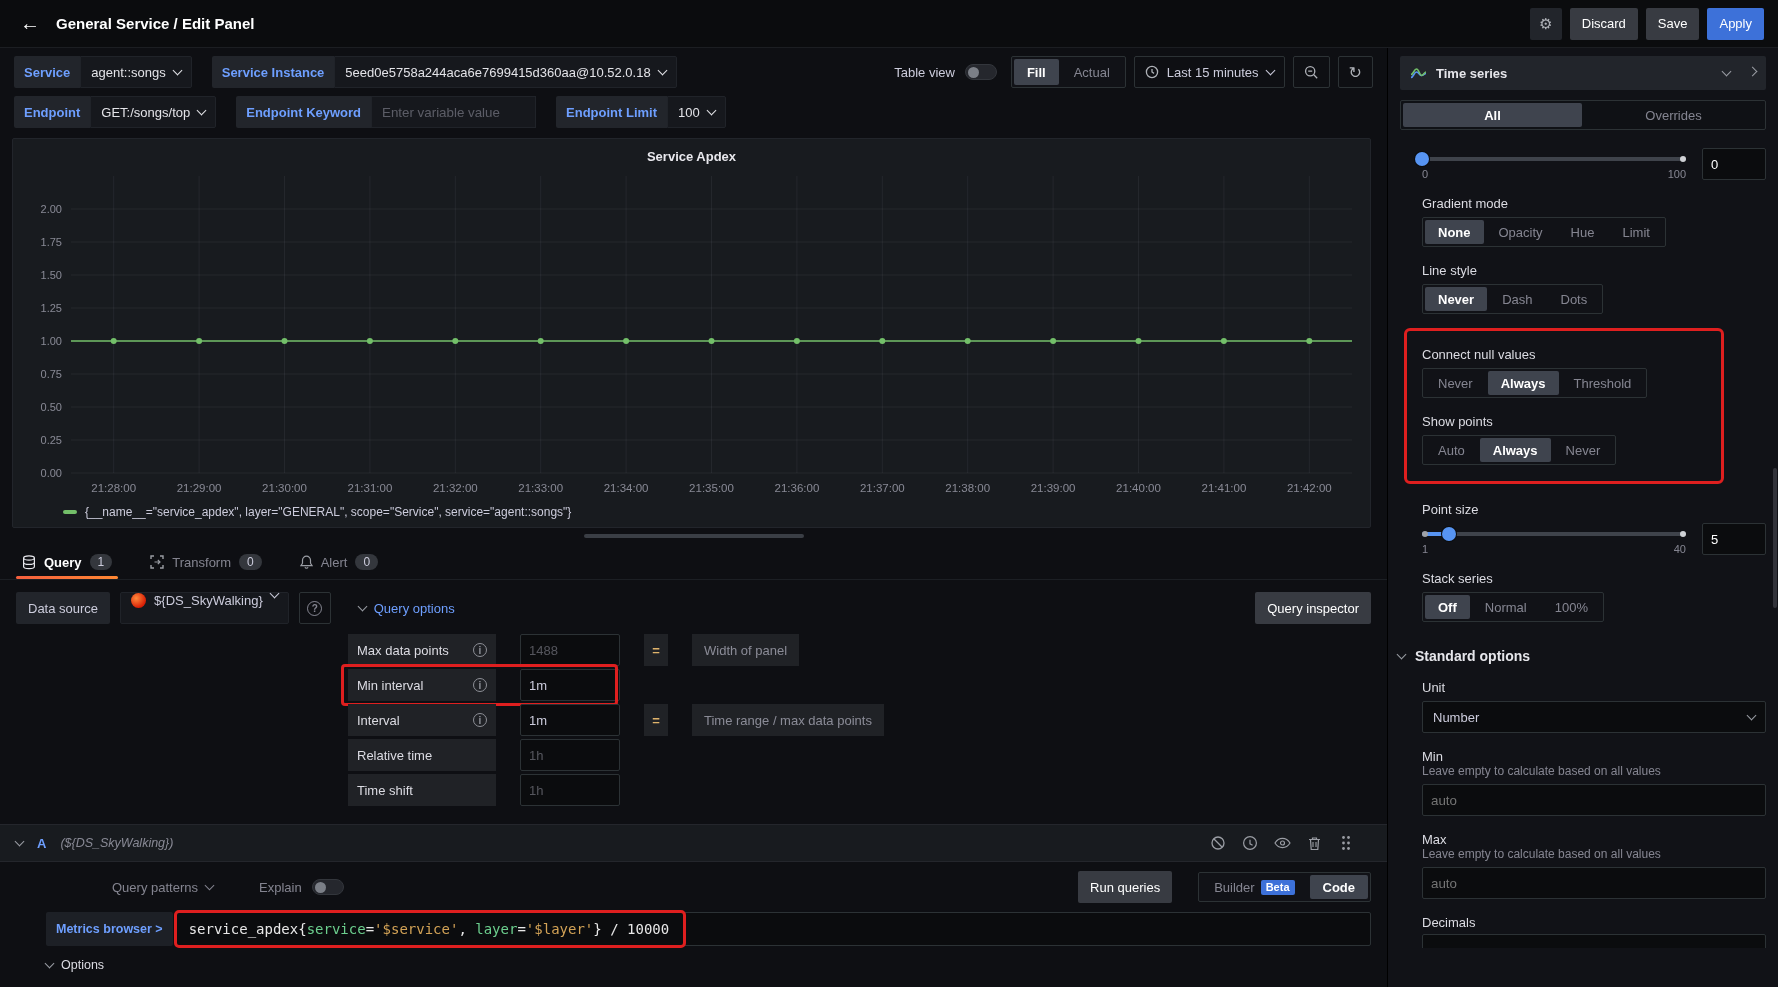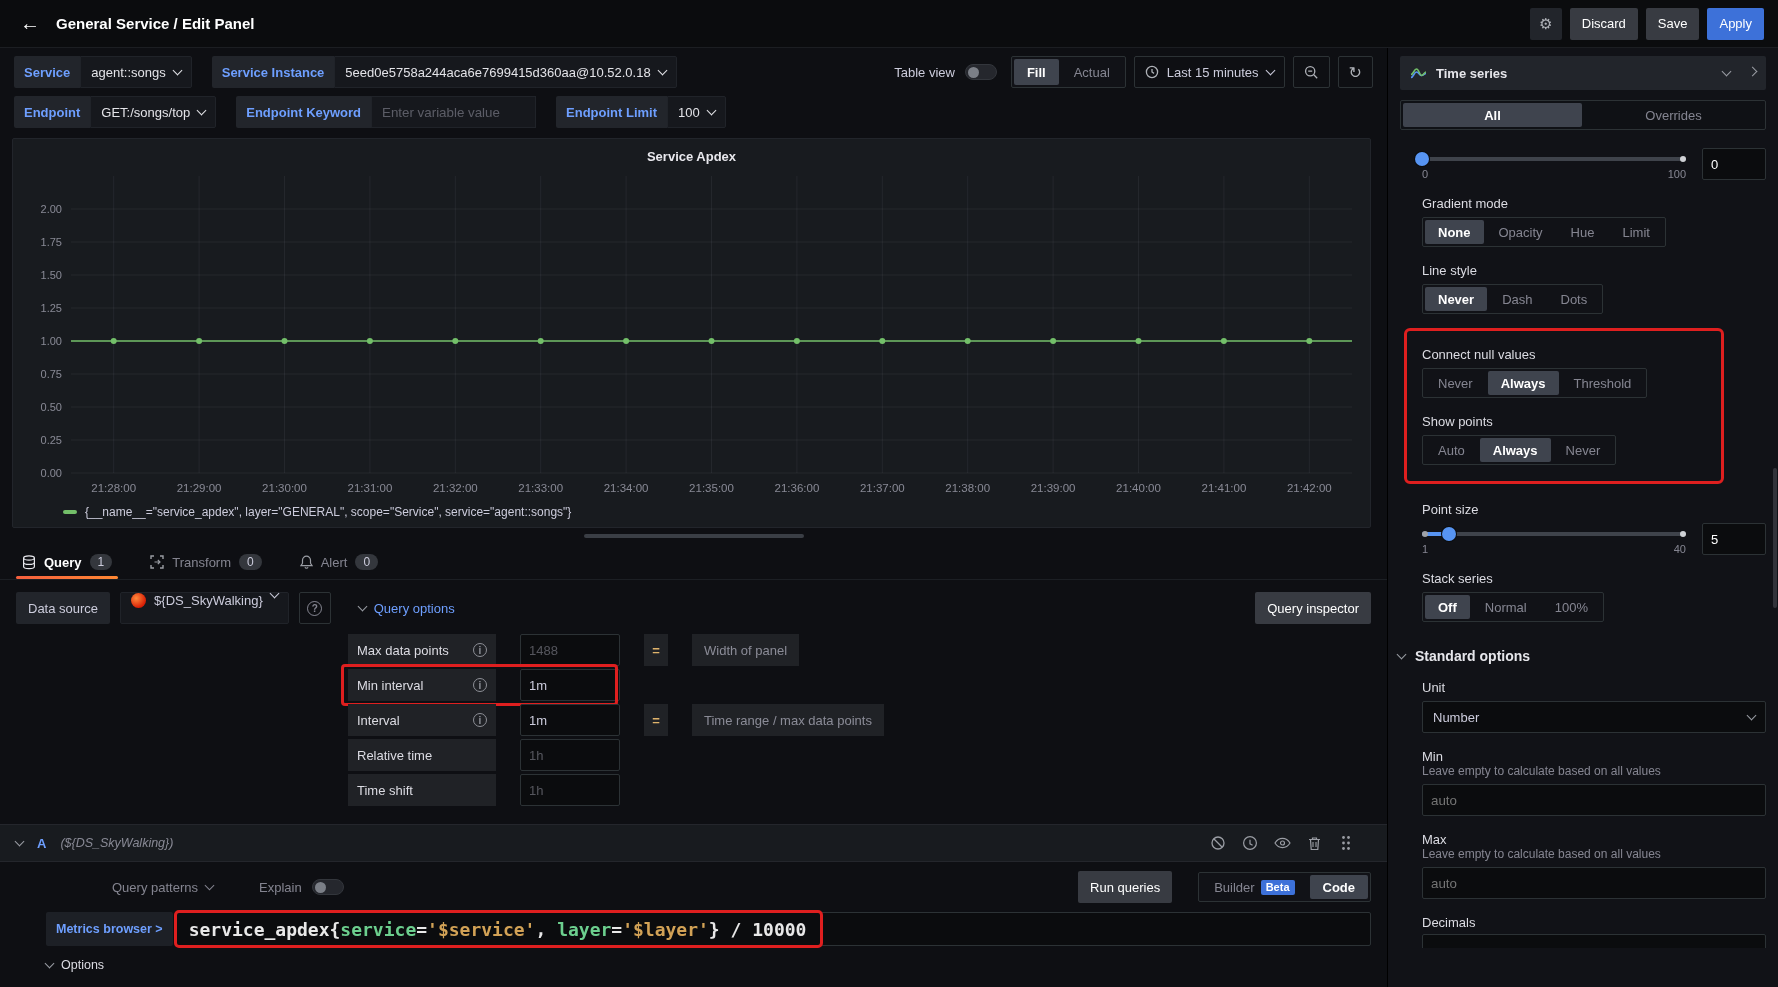--- a/index.html
+++ b/index.html
@@ -86,21 +86,21 @@
   .ric{width:18px;height:18px;display:flex;align-items:center;justify-content:center;cursor:pointer}
   .patrow{display:flex;align-items:center;margin:10px 16px 0 112px;height:30px}
   .plain-dd{display:flex;align-items:center;gap:8px;color:var(--dim);cursor:pointer}
   .explain{display:flex;align-items:center;gap:10px;color:var(--dim);margin-left:46px}
   .pat-right{margin-left:auto;display:flex;align-items:center;gap:26px}
   .beta-badge{background:var(--blue);color:#fff;font-size:11px;font-weight:700;border-radius:2px;padding:1.5px 5px;margin-left:6px}
   .mbrow{display:flex;align-items:center;margin:10px 16px 0 46px;gap:2px}
   .mblabel{background:#1d2averror026;color:var(--link);font-weight:700;font-size:12.5px;display:flex;align-items:center;gap:6px;padding:0 10px;height:34px;cursor:pointer;background:#1d2026;border-radius:2px}
   .code-input{flex:1;background:var(--input);border:1px solid var(--border);height:34px;display:flex;align-items:center;position:relative;border-radius:2px}
   .code-redbox{display:flex;align-items:center;border:3px solid var(--red);border-radius:5px;height:38px;margin-left:-2px;padding:0 14px 0 12px}
-  .code{font-family:"DejaVu Sans Mono","Liberation Mono",monospace;font-size:18px;font-weight:700;white-space:pre}
+  .code{font-family:"DejaVu Sans Mono","Liberation Mono",monospace;font-size:14px;font-weight:400;white-space:pre}
   .tok-plain{color:#e8e8e8}.tok-label{color:#6ccf8e}.tok-string{color:#d2a256}
   .optrow{display:flex;align-items:center;gap:8px;margin:12px 16px 0 46px;color:#dcdce3;font-weight:500;font-size:12.5px}
   
   .rp-pad{padding:8px 12px 0}
   .viz{height:34px;background:var(--chip);border-radius:2px;display:flex;align-items:center;gap:9px;padding:0 10px;cursor:pointer}
   .viz .name{font-weight:600;color:#e6e6eb}
   .viz .spacer{flex:1}
   .searchbox{margin-top:10px;height:32px;border:1px solid var(--border);border-radius:2px;display:flex;align-items:center;gap:8px;padding:0 9px;background:#0f1115}
   .searchbox input{background:transparent;border:none;outline:none;color:var(--text);flex:1;font-size:13px}
   .searchbox input::placeholder{color:var(--faint)}

